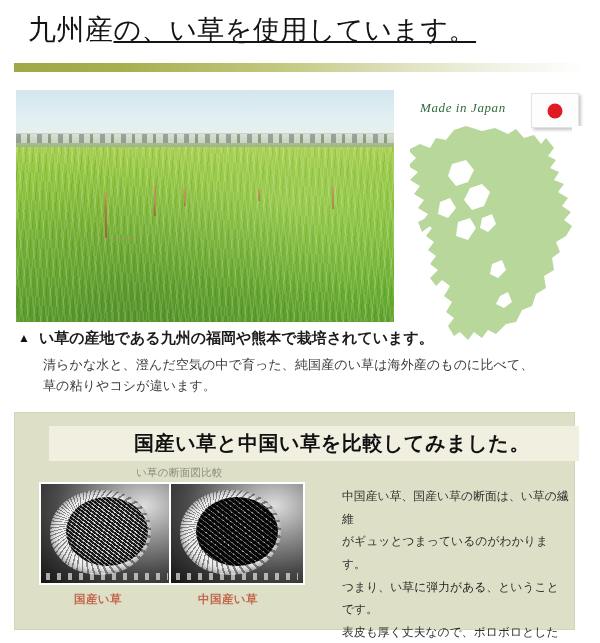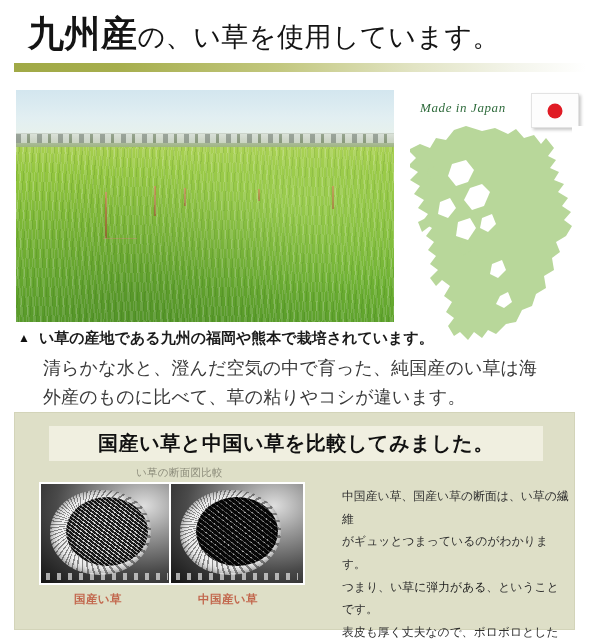--- a/index.html
+++ b/index.html
@@ -28,28 +28,29 @@
   .headline {
     position: absolute;
     left: 28px;
     top: 16px;
     white-space: nowrap;
     font-family: "Liberation Serif", "DejaVu Serif", serif;
     color: #141414;
     letter-spacing: 0.5px;
   }
   .headline .hl-strong {
-    font-size: 36px;
-    font-weight: 700;
+    font-size: 28px;
+    font-weight: 400;
     line-height: 1;
   }
   .headline .hl-rest {
     font-size: 27px;
     font-weight: 400;
     line-height: 1;
+    text-decoration: underline;
   }
   .headline-rule {
     position: absolute;
     left: 14px;
     top: 63px;
     width: 572px;
     height: 9px;
     background: linear-gradient(to right,
       #a0a946 0%,
       #a6ae4d 18%,
@@ -206,21 +207,21 @@
     white-space: nowrap;
   }
   .oc-bullet {
     font-size: 12px;
     color: #111;
     line-height: 1;
     transform: translateY(-1px);
   }
   .oc-body {
     margin: 6px 0 12px 25px;
-    font-size: 18px;
+    font-size: 13px;
     line-height: 1.62;
     color: #3a3a3a;
     letter-spacing: .1px;
   }
 
   
   .compare-panel {
     position: absolute;
     left: 14px;
     top: 412px;
@@ -233,20 +234,21 @@
   .compare-title-band {
     position: absolute;
     left: 34px;
     top: 13px;
     width: 494px;
     height: 35px;
     background: #f0efe0;
     display: flex;
     align-items: center;
     justify-content: center;
+    padding-left: 36px;
   }
   .compare-title {
     font-family: "Liberation Serif", "DejaVu Serif", serif;
     font-weight: 700;
     font-size: 20px;
     color: #111;
     letter-spacing: .6px;
     white-space: nowrap;
   }
   .section-caption {

